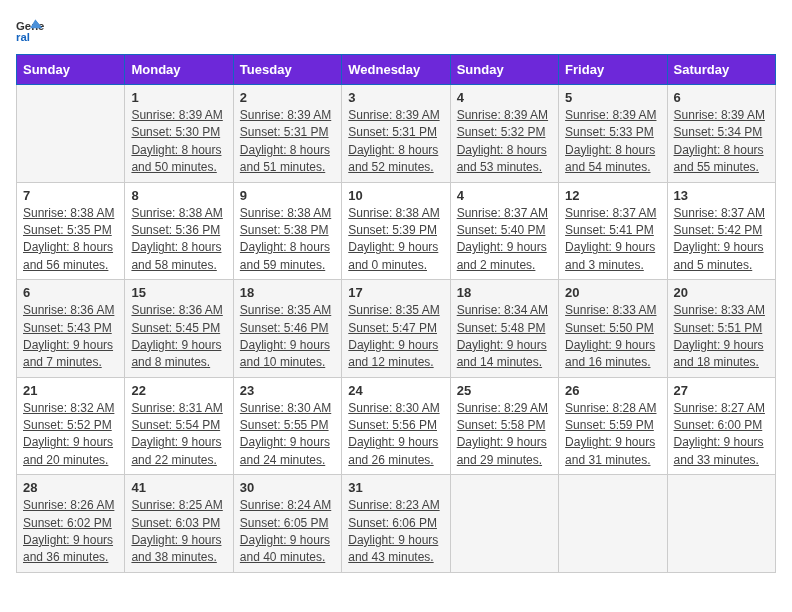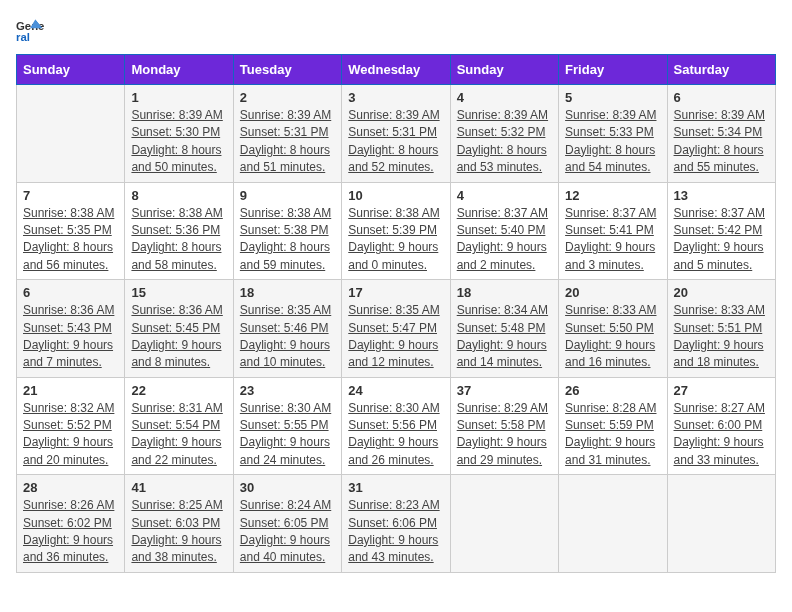--- a/index.html
+++ b/index.html
@@ -263,21 +263,21 @@
           Sunrise: 8:30 AM<br>Sunset: 5:55 PM<br>Daylight: 9 hours and 24 minutes.
         </div>
         </td>
         <td>
           <span class="day-number">24</span>
         <div class="day-info">
           Sunrise: 8:30 AM<br>Sunset: 5:56 PM<br>Daylight: 9 hours and 26 minutes.
         </div>
         </td>
         <td>
-          <span class="day-number">37</span>
+          <span class="day-number">25</span>
         <div class="day-info">
           Sunrise: 8:29 AM<br>Sunset: 5:58 PM<br>Daylight: 9 hours and 29 minutes.
         </div>
         </td>
         <td>
           <span class="day-number">26</span>
         <div class="day-info">
           Sunrise: 8:28 AM<br>Sunset: 5:59 PM<br>Daylight: 9 hours and 31 minutes.
         </div>
         </td>

